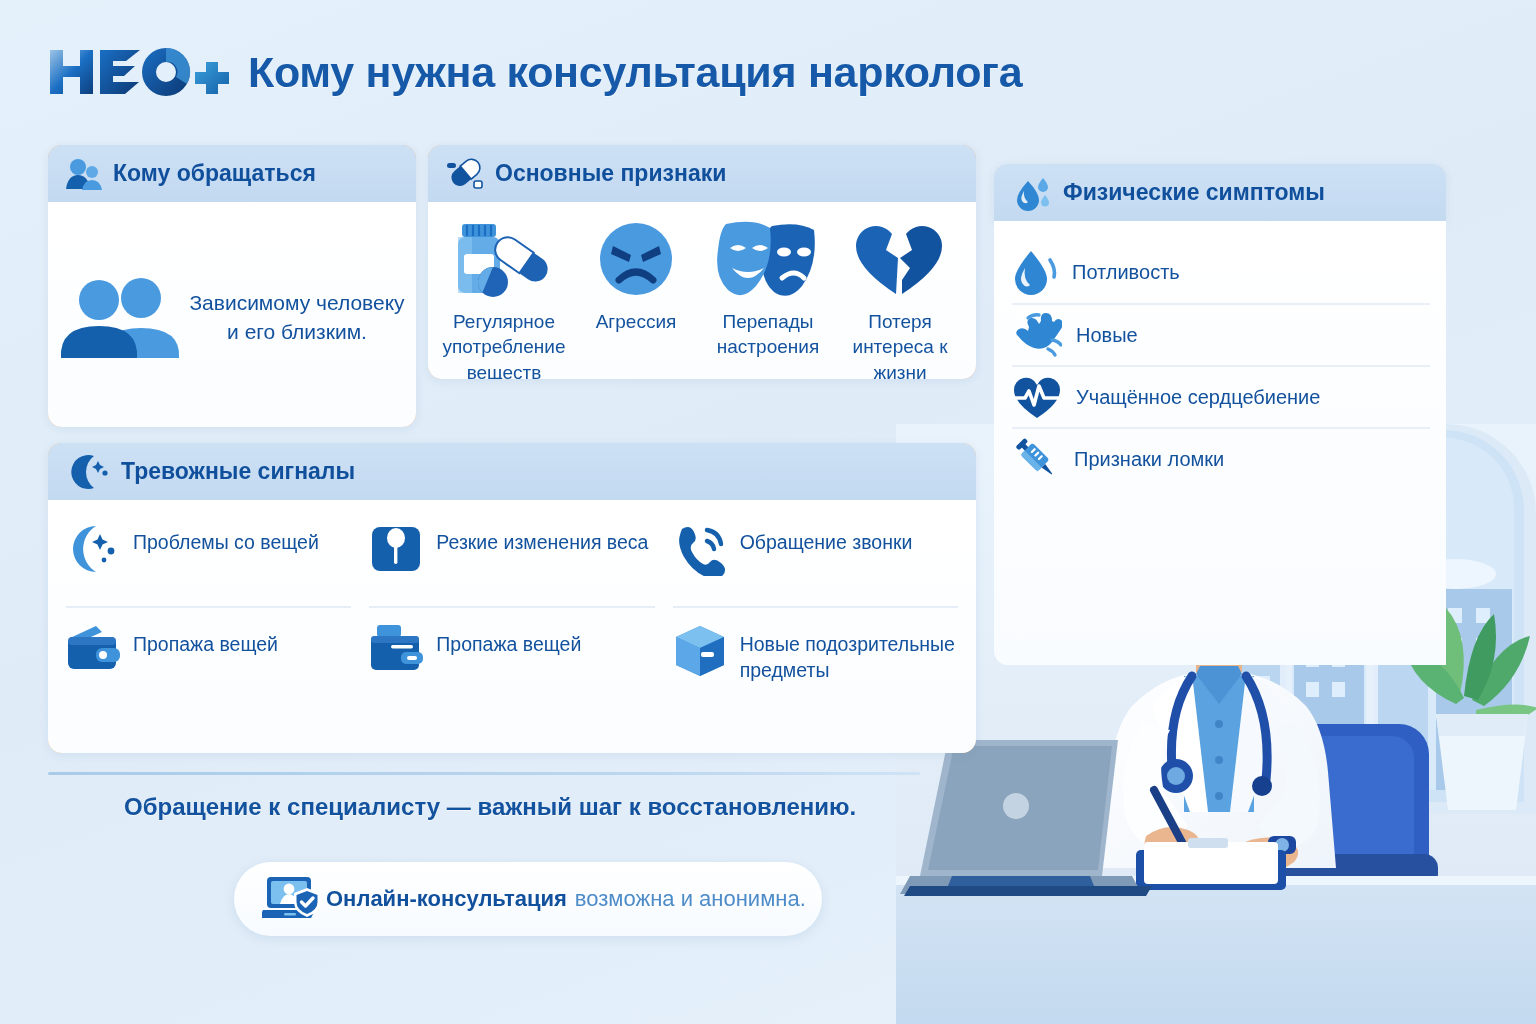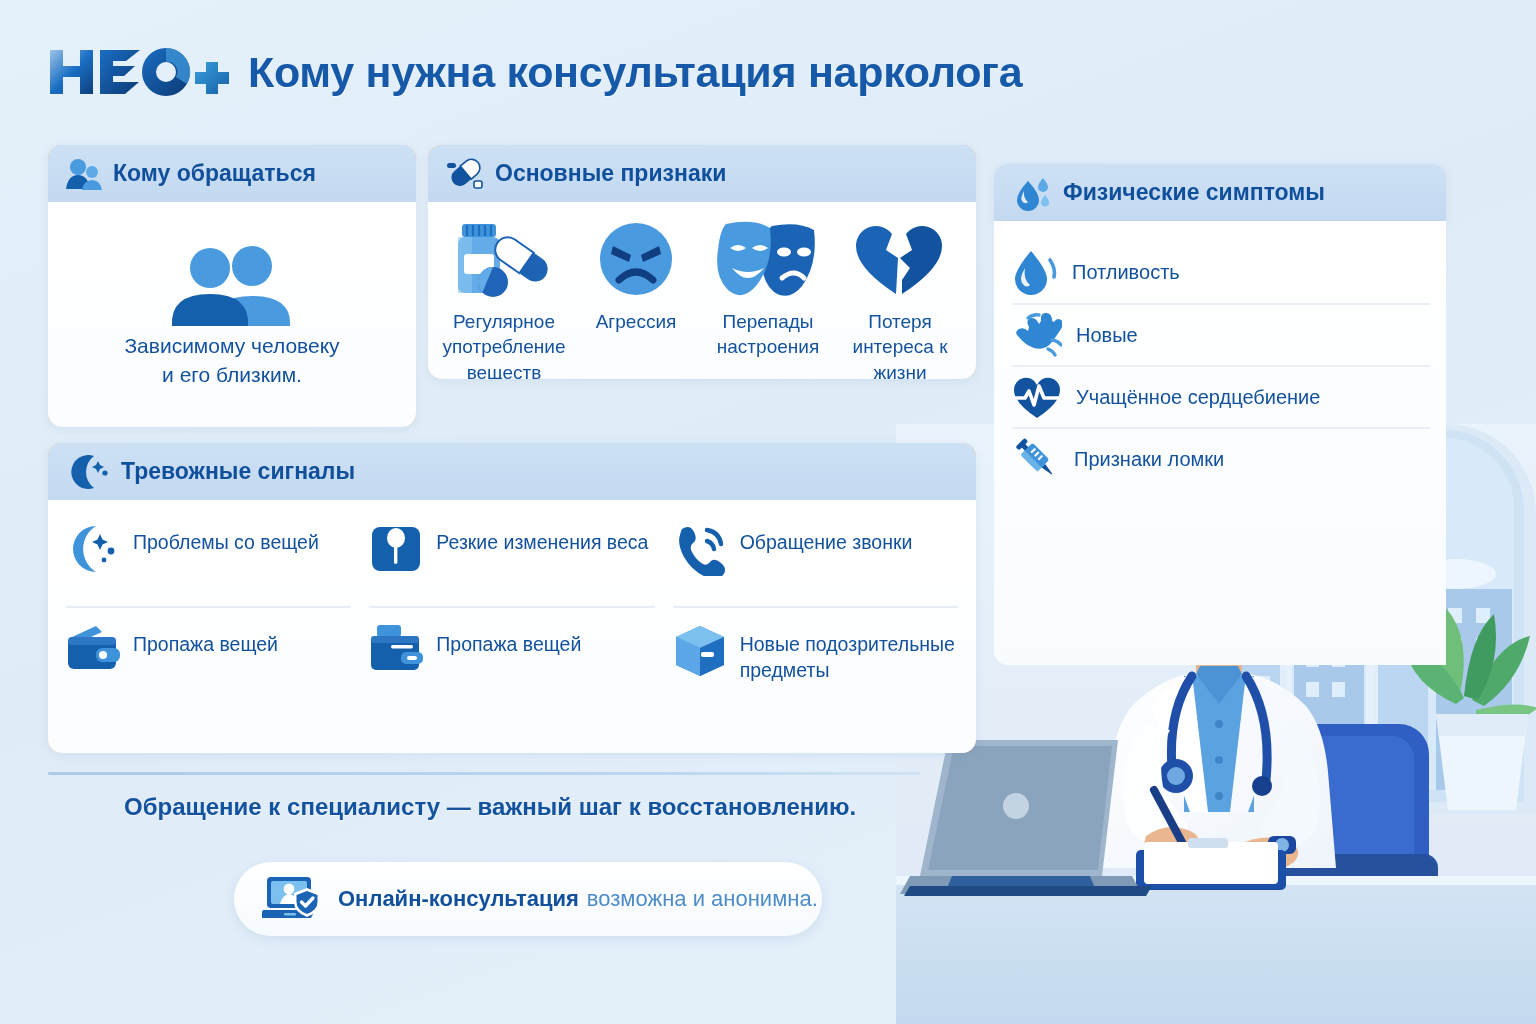--- a/index.html
+++ b/index.html
@@ -52,21 +52,21 @@
     white-space: nowrap;
   }
   .card-body {
     background: linear-gradient(180deg,#ffffff 0%, #fbfdff 100%);
   }
 
   
   #card-who { left: 48px; top: 145px; width: 368px; height: 282px; }
   #card-who .card-body {
     height: 225px;
-    display: flex; flex-direction: column;
+    display: flex; flex-direction: row;
     align-items: center; justify-content: center;
     gap: 6px; padding-top: 6px;
   }
   #who-caption {
     font-size: 21px; color: #12519d; text-align: center;
     line-height: 1.35; font-weight: 500;
   }
 
   
   #card-signs { left: 428px; top: 145px; width: 548px; height: 234px; }
@@ -144,21 +144,21 @@
     font-size: 24px; font-weight: bold; color: #13529e;
     white-space: nowrap;
     text-shadow: 0 1px 0 rgba(255,255,255,.6);
   }
   #online-badge {
     position: absolute; left: 234px; top: 862px;
     width: 588px; height: 74px;
     background: linear-gradient(180deg,#ffffff 0%, #f7fbff 100%);
     border-radius: 37px;
     box-shadow: 0 3px 11px rgba(70,120,175,.13);
-    display: flex; align-items: center; gap: 12px;
+    display: flex; align-items: center; gap: 0;
     padding-left: 28px;
   }
   #online-badge .bold {
     font-size: 22px; font-weight: bold; color: #11509d;
   }
   #online-badge .light {
     font-size: 22px; font-weight: 500; color: #4d8cc9;
   }
   .badge-text { display: flex; align-items: baseline; gap: 8px; white-space: nowrap; }
 

